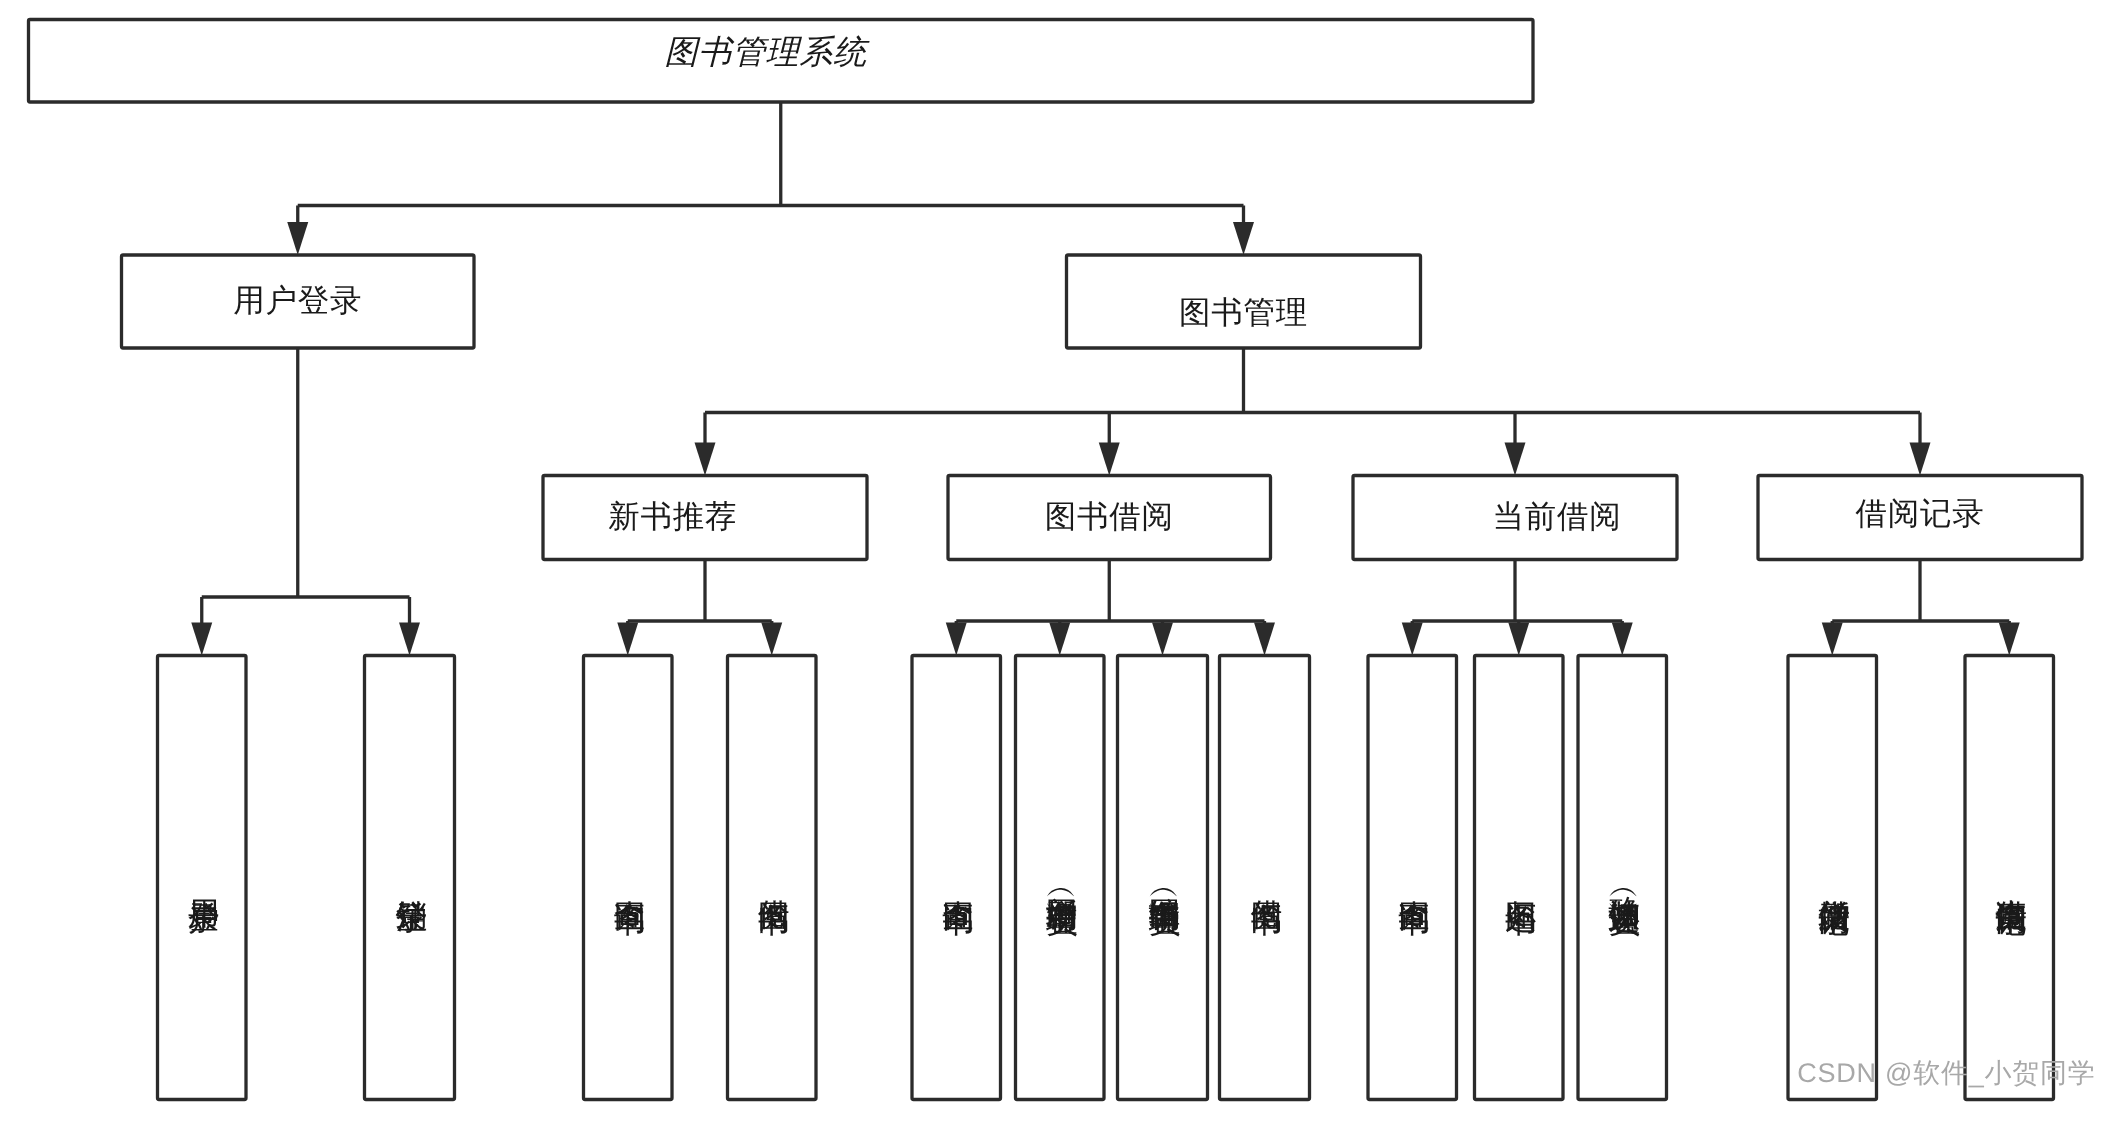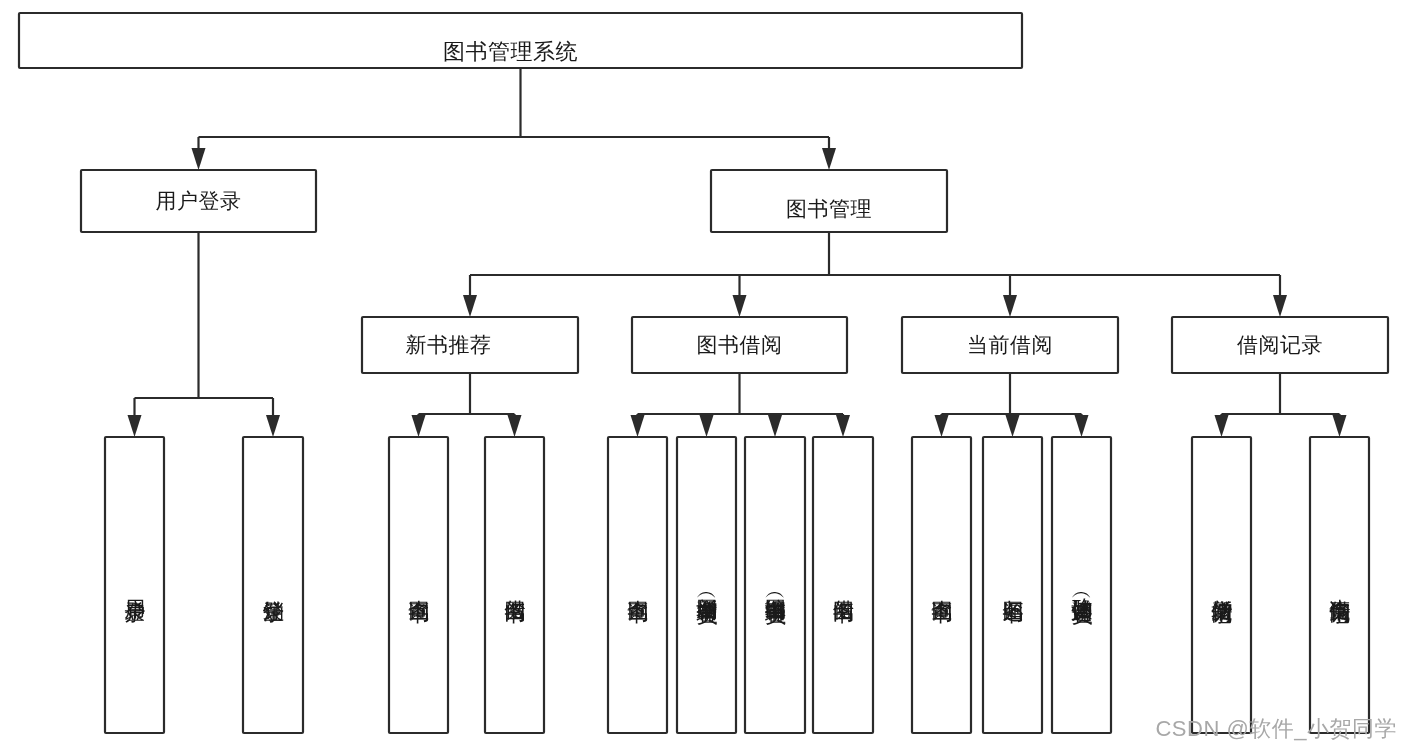--- a/index.html
+++ b/index.html
@@ -64,22 +64,22 @@
     line-height: 1.18;
     letter-spacing: 1px;
     writing-mode: vertical-rl;
     text-orientation: upright;
     white-space: nowrap;
     pointer-events: none;
   }
   .watermark {
     position: absolute;
     right: 8px;
-    bottom: 3px;
-    font-size: 22px;
+    bottom: 20px;
+    font-size: 18px;
     color: #a8a8a8;
     letter-spacing: 0.5px;
     white-space: nowrap;
   }
 </style>
 </head>
 <body>
 
 <div id="diagram-root">
 
@@ -156,27 +156,27 @@
         <rect x="813" y="437" width="60" height="296" rx="1" class="node-box"></rect>
         <rect x="912" y="437" width="59" height="296" rx="1" class="node-box"></rect>
         <rect x="983" y="437" width="59" height="296" rx="1" class="node-box"></rect>
         <rect x="1052" y="437" width="59" height="296" rx="1" class="node-box"></rect>
         <rect x="1192" y="437" width="59" height="296" rx="1" class="node-box"></rect>
         <rect x="1310" y="437" width="59" height="296" rx="1" class="node-box"></rect>
       </g>
   </svg>
 
   <div id="labels">
-      <div class="h-label title" style="left: 19px; top: 25px; width: 983px; height: 55px;">图书管理系统</div>
+      <div class="h-label title" style="left: 19px; top: 8px; width: 983px; height: 55px; font-style: italic;">图书管理系统</div>
       <div class="h-label" style="left: 81px; top: 170px; width: 235px; height: 62px;">用户登录</div>
       <div class="h-label" style="left: 711px; top: 170px; width: 236px; height: 78px;">图书管理</div>
       <div class="h-label" style="left: 362px; top: 317px; width: 173px; height: 56px;">新书推荐</div>
       <div class="h-label" style="left: 632px; top: 317px; width: 215px; height: 56px; border-radius: 21px;">图书借阅</div>
-      <div class="h-label" style="left: 902px; top: 317px; width: 216px; height: 56px;">当前借阅</div>
-      <div class="h-label" style="left: 1172px; top: 317px; width: 216px; height: 56px;">借阅记录</div>
+      <div class="h-label" style="left: 902px; top: 317px; width: 216px; height: 56px; padding-left: 28px;">当前借阅</div>
+      <div class="h-label" style="left: 1172px; top: 317px; width: 216px; height: 56px; font-family: Liberation Mono, monospace;">借阅记录</div>
       <div class="v-label" style="left: 105px; top: 437px; width: 59px; height: 296px;">用户登录</div>
       <div class="v-label" style="left: 243px; top: 437px; width: 60px; height: 296px;">注销登录</div>
       <div class="v-label" style="left: 389px; top: 437px; width: 59px; height: 296px;">查询图书</div>
       <div class="v-label" style="left: 485px; top: 437px; width: 59px; height: 296px;">借阅图书</div>
       <div class="v-label" style="left: 608px; top: 437px; width: 59px; height: 296px;">查询图书</div>
       <div class="v-label" style="left: 677px; top: 437px; width: 59px; height: 296px;">新增图书（管理员）</div>
       <div class="v-label" style="left: 745px; top: 437px; width: 60px; height: 296px;">编辑图书（管理员）</div>
       <div class="v-label" style="left: 813px; top: 437px; width: 60px; height: 296px;">借阅图书</div>
       <div class="v-label" style="left: 912px; top: 437px; width: 59px; height: 296px;">查询图书</div>
       <div class="v-label" style="left: 983px; top: 437px; width: 59px; height: 296px;">归还图书</div>

